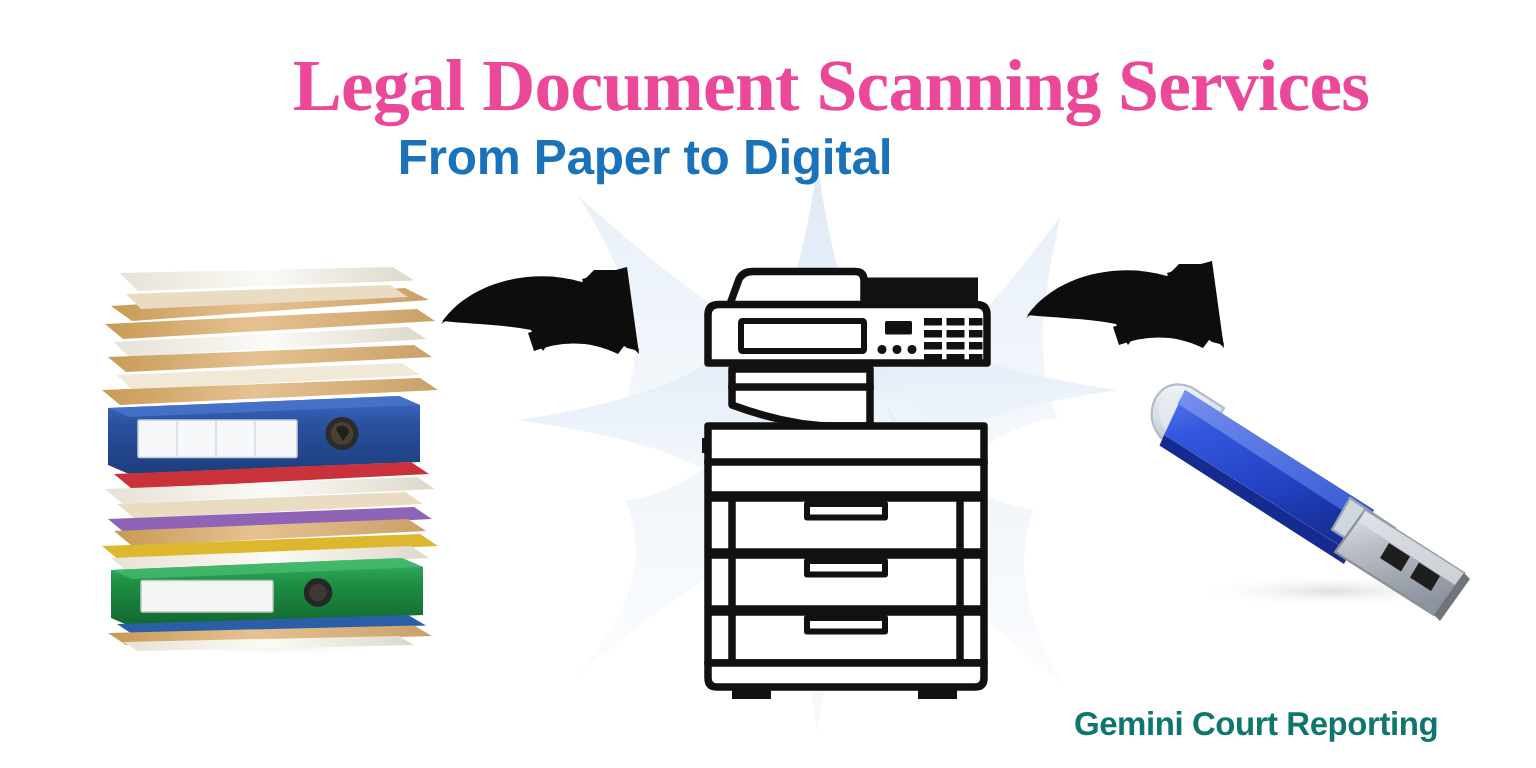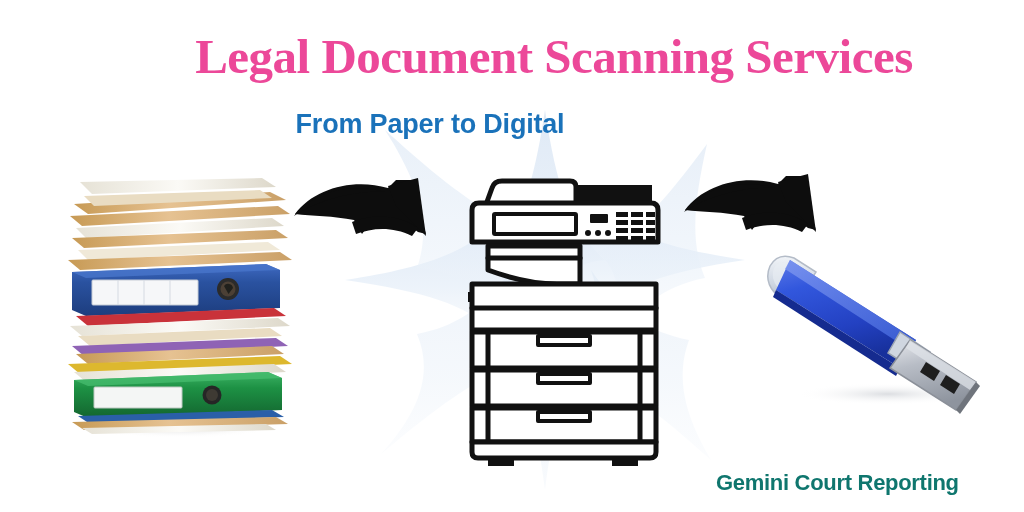--- a/index.html
+++ b/index.html
@@ -39,25 +39,25 @@
     font-weight: bold;
     letter-spacing: -0.5px;
     color: #ec4899;
     line-height: 1.0;
     white-space: nowrap;
     padding-left: 42px;
   }
   .subtitle {
     position: absolute;
     left: 0;
-    top: 111px;
+    top: 88px;
     width: 860px;
     text-align: center;
     font-family: "Liberation Sans", sans-serif;
-    font-size: 27px;
+    font-size: 33px;
     font-weight: bold;
     letter-spacing: -0.2px;
     color: #1a72ba;
     line-height: 1.0;
     white-space: nowrap;
   }
   .footer-brand {
     position: absolute;
     left: 716px;
     top: 470px;

